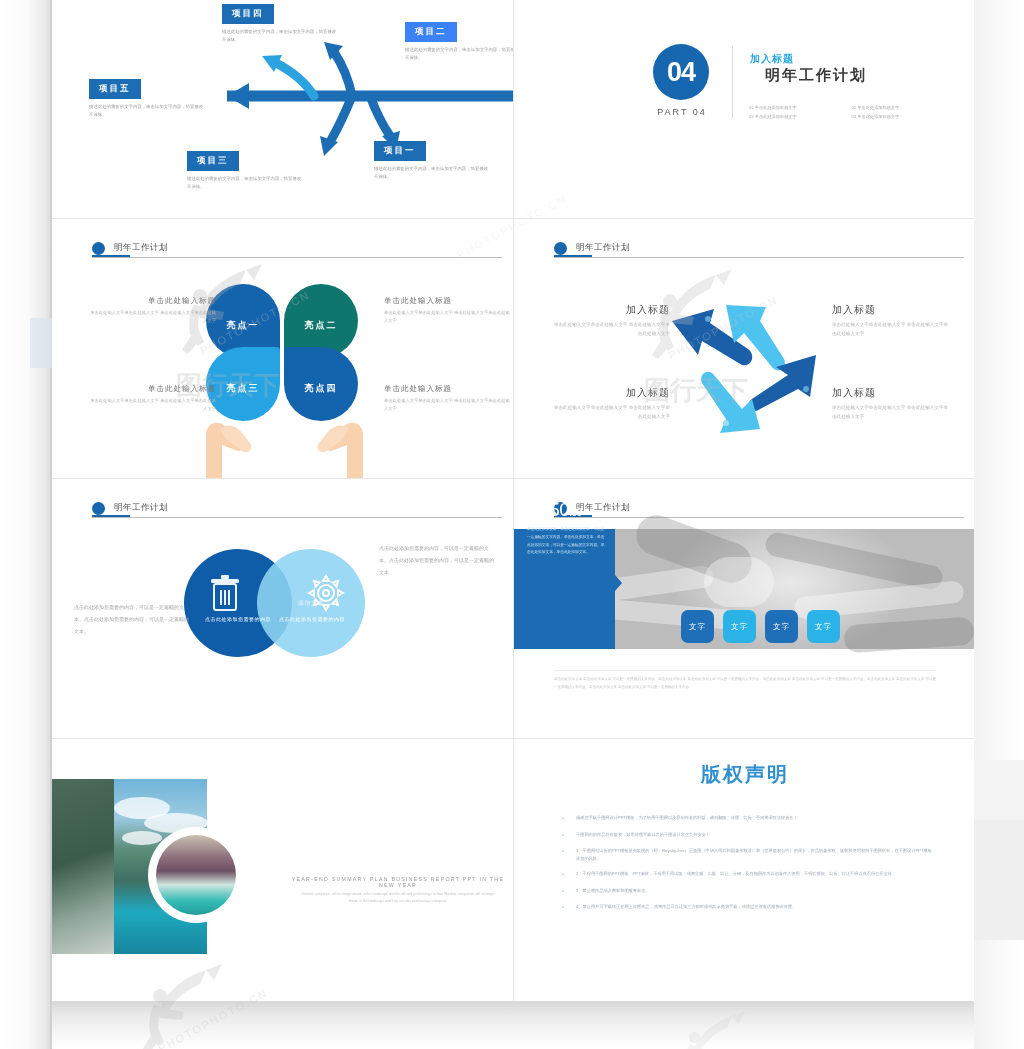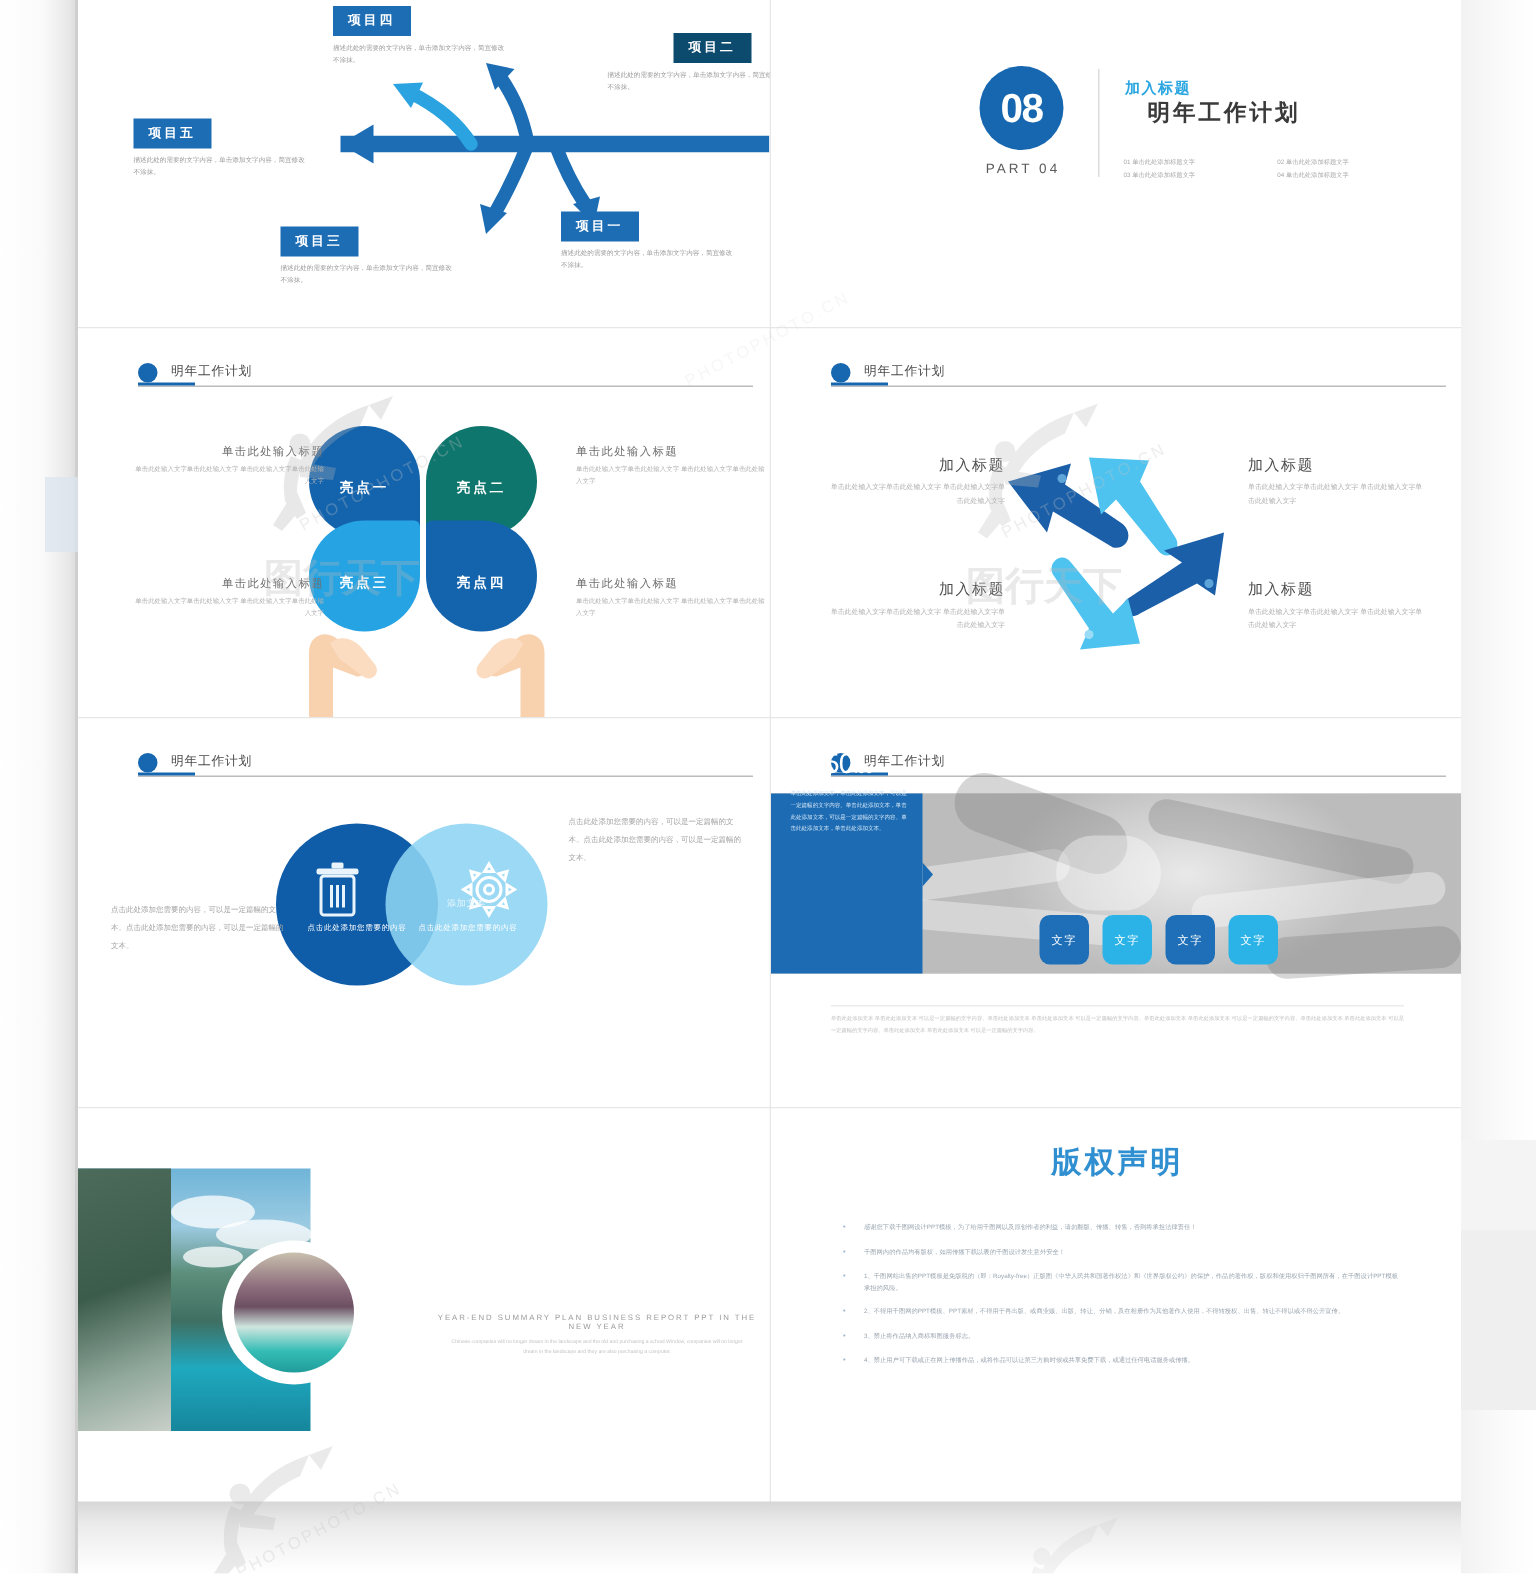--- a/index.html
+++ b/index.html
@@ -33,21 +33,21 @@
   .sec-head{position:absolute;left:40px;top:18px;width:400px;height:22px;display:flex;align-items:center;}
   .sec-dot{width:13px;height:13px;border-radius:50%;background:#1667b0;flex:0 0 auto;}
   .sec-label{margin-left:9px;font-size:8.5px;color:#4b4b4b;letter-spacing:.5px;white-space:nowrap;}
   .sec-rule{position:absolute;left:40px;top:38px;width:410px;height:1px;background:#bcbcbc;}
   .sec-rule-thick{position:absolute;left:40px;top:36px;width:38px;height:2px;background:#1667b0;}
 
   
   .fish-wrap{position:absolute;inset:0;}
   .fish-tag{position:absolute;background:#1d6db5;color:#fff;font-size:8.5px;font-weight:bold;
      letter-spacing:2px;padding:4px 10px;white-space:nowrap;}
-  .fish-tag.lite{background:#0c4a6e;margin-left:44px;}
+  .fish-tag.lite{background:#3b82f6;}
   .fish-body{position:absolute;font-size:4.4px;line-height:1.75;color:#9a9a9a;width:118px;}
 
   
   .p4-circle{position:absolute;left:139px;top:44px;width:56px;height:56px;border-radius:50%;
      background:#1667b0;display:flex;align-items:center;justify-content:center;}
   .p4-circle span{color:#fff;font-size:27px;font-weight:bold;letter-spacing:-1px;}
   .p4-part{position:absolute;left:132px;top:107px;width:72px;text-align:center;font-size:9px;
      color:#5a5a5a;letter-spacing:2px;}
   .p4-div{position:absolute;left:218px;top:46px;width:1px;height:72px;background:#dcdcdc;}
   .p4-sub{position:absolute;left:236px;top:52px;font-size:10px;color:#2ba6e0;font-weight:bold;letter-spacing:1px;}
@@ -86,21 +86,21 @@
        linear-gradient(120deg,#d8d8d8 0%,#c6c6c6 35%,#dedede 60%,#b9b9b9 100%);}
   .photo-streak{position:absolute;background:rgba(255,255,255,.38);border-radius:40px;}
   .photo-streak.dark{background:rgba(120,120,120,.30);}
   .price-box{position:absolute;left:0;top:50px;width:101px;height:120px;background:#1d6cb3;}
   .price-arrow{position:absolute;left:101px;top:96px;width:0;height:0;
      border-top:8px solid transparent;border-bottom:8px solid transparent;border-left:7px solid #1d6cb3;}
   .price-amt{position:absolute;left:15px;top:20px;color:#fff;font-size:19px;letter-spacing:-.5px;}
   .price-amt small{font-size:10px;}
   .price-body{position:absolute;left:13px;top:47px;width:78px;font-size:3.7px;color:#cfe3f5;line-height:2.1;}
   .chip{position:absolute;width:33px;height:33px;border-radius:7px;display:flex;align-items:center;
-     justify-content:center;color:#fff;font-size:7.5px;letter-spacing:1px;margin-left:12px;}
+     justify-content:center;color:#fff;font-size:7.5px;letter-spacing:1px;}
   .chip.d{background:#1e6fb8;}
   .chip.l{background:#2bb3e8;}
   .foot-rule{position:absolute;left:40px;top:191px;width:382px;height:1px;background:#ececec;}
   .foot-txt{position:absolute;left:40px;top:196px;width:382px;font-size:3.5px;color:#c2c2c2;line-height:2.3;text-align:justify;}
 
   
   .ty-photo{position:absolute;left:0;top:40px;width:155px;height:175px;
      background:linear-gradient(180deg,#6fb4d8 0%,#9ccbe2 22%,#5c8e7a 40%,#3f6f62 58%,#1fa9bf 76%,#16869c 100%);}
   .ty-photo .cliff{position:absolute;left:0;top:0;width:62px;height:175px;
      background:linear-gradient(160deg,#4c6b5a 0%,#3c5c4b 45%,#8fa79a 75%,#c8cfc9 100%);}
@@ -181,21 +181,21 @@
 
       <div class="fish-tag" style="left:135px;top:151px;">项目三</div>
       <div class="fish-body" style="left:135px;top:175px;">描述此处的需要的文字内容，单击添加文字内容，简宜修改不涂抹。</div>
 
       <div class="fish-tag" style="left:322px;top:141px;">项目一</div>
       <div class="fish-body" style="left:322px;top:165px;">描述此处的需要的文字内容，单击添加文字内容，简宜修改不涂抹。</div>
     </div>
 
     <div class="slide" style="left:462px;top:0;width:460px;height:218px;">
       <div class="p4-circle">
-        <span>08</span>
+        <span>04</span>
       </div>
       <div class="p4-part">PART 04</div>
       <div class="p4-div"></div>
       <div class="p4-sub">加入标题</div>
       <div class="p4-title">明年工作计划</div>
       <div class="p4-grid">
         <span>01 单击此处添加标题文字</span>
         <span>02 单击此处添加标题文字</span>
         <span>03 单击此处添加标题文字</span>
         <span>04 单击此处添加标题文字</span>

